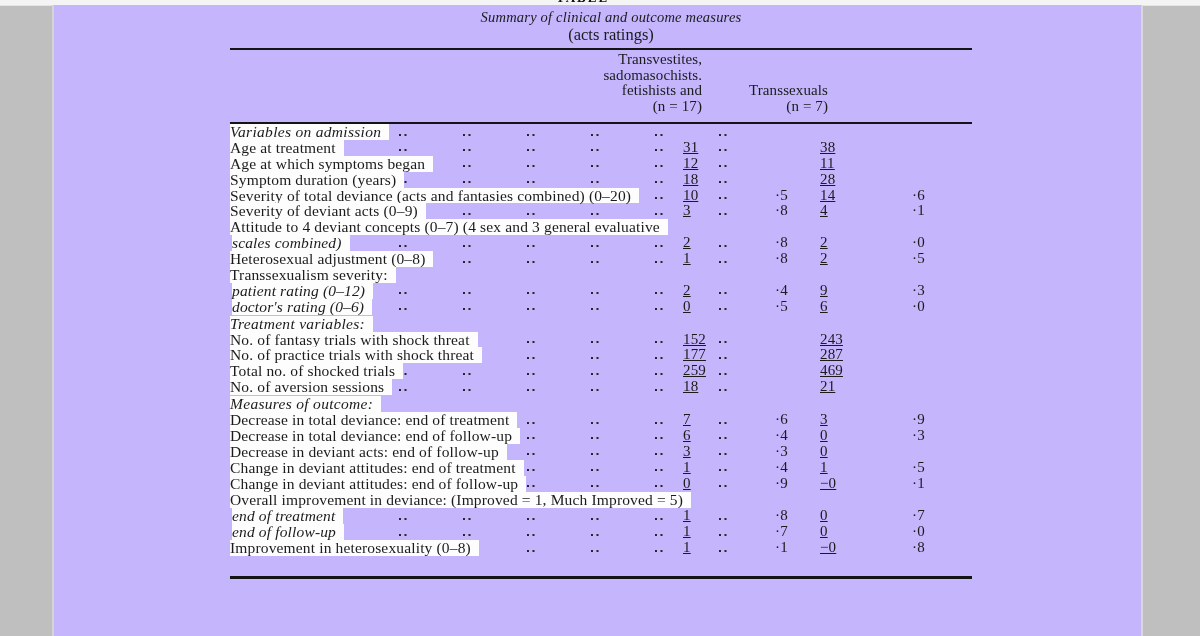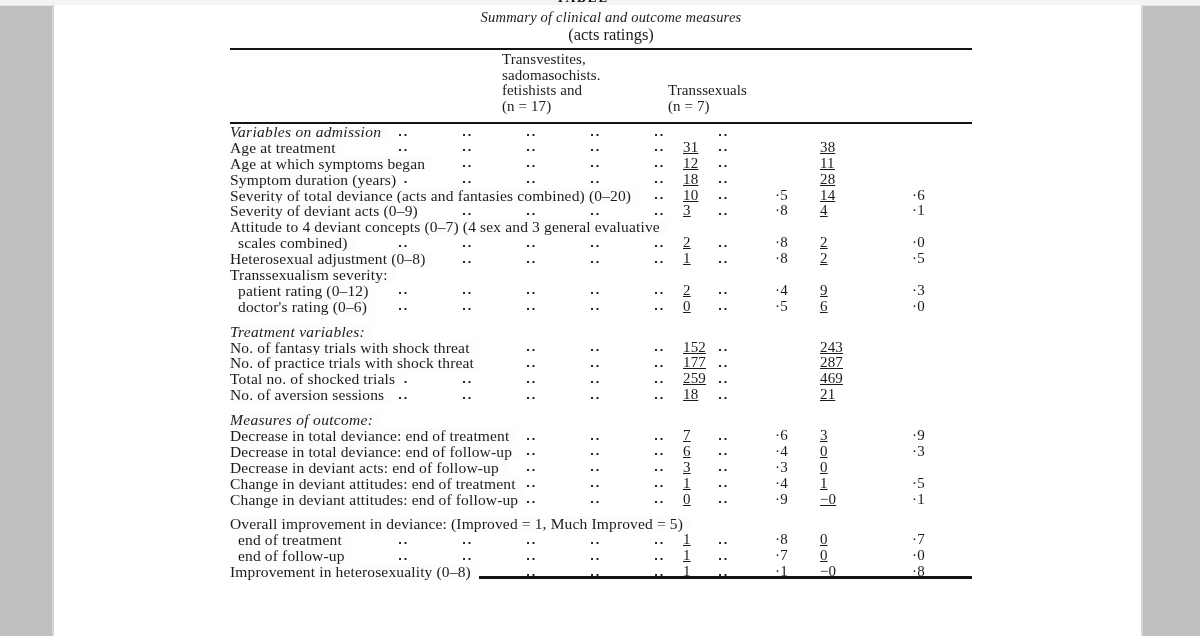--- a/index.html
+++ b/index.html
@@ -1,42 +1,42 @@
 <!DOCTYPE html>
 <html><head>
 <meta charset="utf-8">
 <style>
   html,body{margin:0;padding:0;background:#bfbfbf;}
   .screen{position:relative;width:1200px;height:636px;overflow:hidden;background:#bfbfbf;
           font-family:"Liberation Serif","DejaVu Serif",serif;color:#1b1b1b;}
   .top-strip{position:absolute;left:0;top:0;width:1200px;height:5px;background:#f4f4f4;border-bottom:1px solid #e4e4e4;}
-  .page{position:absolute;left:52px;top:5px;width:1091px;height:631px;background:#ffffff;
+  .page{position:absolute;left:52px;top:5px;width:1091px;height:631px;background:#c4b5fd;
         border-left:2px solid #d4d4d4;border-right:2px solid #d8d8d8;box-sizing:border-box;}
   .caption-clip{position:absolute;left:556px;top:0;width:64px;height:5px;overflow:hidden;z-index:3;}
   .caption-clip span{display:block;margin-top:-10px;font-weight:bold;font-size:13px;letter-spacing:2px;color:#111;}
   .titles{position:absolute;left:186px;top:4px;width:742px;text-align:center;}
   .doc-title{font-style:italic;font-size:14.5px;line-height:17px;letter-spacing:0.2px;}
   .doc-subtitle{font-size:16.5px;line-height:17px;}
   .rule{position:absolute;left:176px;width:742px;background:#141414;}
   .rule-top{top:43px;height:2px;}
   .rule-mid{top:117px;height:2px;}
   .rule-bottom{top:571px;height:3px;}
-  .hdr{position:absolute;text-align:left;font-size:15px;line-height:15.5px;letter-spacing:0.1px;}
+  .hdr{position:absolute;text-align:right;font-size:15px;line-height:15.5px;letter-spacing:0.1px;}
   .hdr-group{left:448px;top:47px;width:200px;}
   .hdr-trans{left:614px;top:78px;width:160px;}
   .rows{position:absolute;left:176px;top:119px;width:742px;font-size:15.5px;letter-spacing:0.15px;}
   .row{position:relative;height:15.9px;line-height:15.9px;white-space:nowrap;}
-  .row.gap{margin-top:9px;}
+  .row.gap{margin-top:1px;}
   .row .dots{position:absolute;left:0;top:0;width:497px;height:100%;
     background-image:radial-gradient(circle 1.3px at 2px 2px,#252525 97%,transparent),
                      radial-gradient(circle 1.3px at 2px 2px,#252525 97%,transparent);
     background-size:64px 4px,64px 4px;background-repeat:repeat-x,repeat-x;
     background-position:40px 8.5px,45.5px 8.5px;}
   .row .label{position:relative;display:inline-block;background:#fdfdfd;padding-right:8px;z-index:1;}
-  .row.indent .label{margin-left:8px;}
+  .row.indent .label{margin-left:2px;font-style:italic;}
   .row.italic .label{font-style:italic;letter-spacing:0.3px;}
   .val{position:absolute;top:0;height:100%;font-size:15px;}
   .val .int{display:inline-block;width:92px;text-decoration:underline;}
   .val .dec{display:inline-block;width:18px;text-align:left;}
   .v1{left:453px;width:110px;}
   .v2{left:590px;width:110px;}
 </style>
 </head>
 <body>
 

